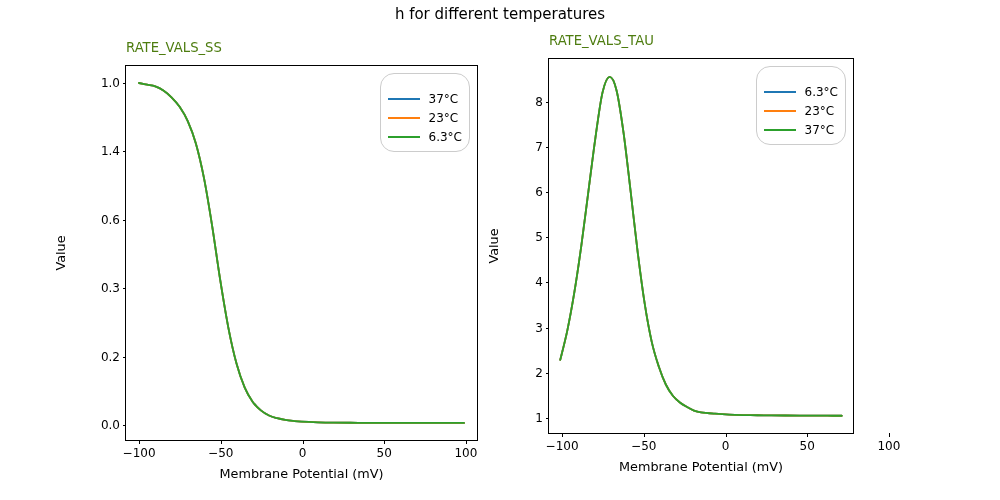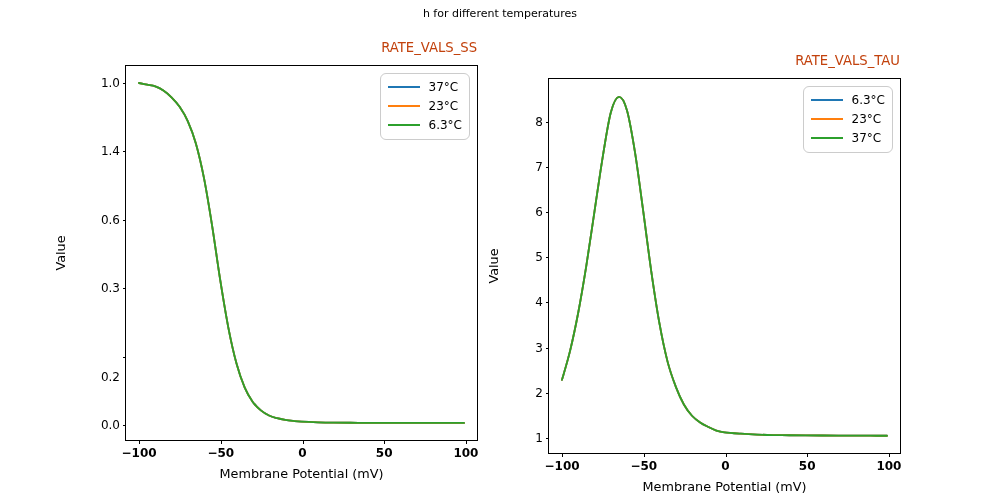--- a/index.html
+++ b/index.html
@@ -5,60 +5,60 @@
   html,body{margin:0;padding:0;}
   body{
     width:1000px;height:500px;background:#ffffff;
     font-family:"DejaVu Sans","Liberation Sans",sans-serif;
     overflow:hidden;
   }
   .figure{position:relative;width:1000px;height:500px;background:#ffffff;}
 
   .suptitle{
     position:absolute;top:4px;left:0;width:1000px;text-align:center;
-    font-size:11px;color:#000000;line-height:20px;
+    font-size:15px;color:#000000;line-height:20px;
   }
 
   .axes{position:absolute;box-sizing:border-box;border:1px solid #000000;background:#ffffff;}
   #axes-left{left:125px;top:65px;width:353px;height:376px;}
-  #axes-right{left:548px;top:78px;width:353px;height:376px;}
+  #axes-right{left:548px;top:58px;width:306px;height:376px;}
 
   .axes-title{
-    position:absolute;left:0;width:100%;top:-26px;text-align:right;
-    font-size:13.2px;color:#c2410c;
+    position:absolute;left:0;width:100%;top:-26px;text-align:left;
+    font-size:13.2px;color:#4d7c0f;
   }
 
   .plot-svg{position:absolute;left:0;top:0;width:100%;height:100%;display:block;}
 
   
   .tick{position:absolute;background:#000000;}
   .tick.x{width:1px;height:3.5px;top:100%;}
   .tick.y{height:1px;width:3.5px;left:-3.5px;}
 
   .ticklabel{position:absolute;font-size:12px;color:#000000;white-space:nowrap;}
-  .ticklabel.x{top:calc(100% + 6px);transform:translateX(-50%);text-align:center;font-weight:bold;}
+  .ticklabel.x{top:calc(100% + 6px);transform:translateX(-50%);text-align:center;}
   .ticklabel.y{right:calc(100% + 6px);transform:translateY(-50%);text-align:right;}
 
   .axis-label-x{
     position:absolute;left:0;width:100%;top:calc(100% + 26px);
     text-align:center;font-size:12.8px;color:#000000;
   }
   .axis-label-y{
     position:absolute;font-size:12.8px;color:#000000;white-space:nowrap;
     transform-origin:50% 50%;
   }
   #ylabel-left{left:-66px;top:50%;transform:translate(-50%,-50%) rotate(-90deg);}
   #ylabel-right{left:-56px;top:50%;transform:translate(-50%,-50%) rotate(-90deg);}
 
   
   .legend{
     position:absolute;top:7px;right:7px;
     box-sizing:border-box;
-    border:1px solid #cccccc;border-radius:6px;background:#ffffff;
-    padding:3px 7px 5px 7px;
+    border:1px solid #cccccc;border-radius:14px;background:#ffffff;
+    padding:15px 7px 5px 7px;
   }
   .legend-row{display:flex;align-items:center;height:19px;}
   .legend-swatch{width:32px;height:0;border-top:2px solid #000;margin-right:9px;}
   .legend-text{font-size:12px;color:#000000;white-space:nowrap;}
 </style>
 </head>
 <body>
 
 <div class="figure">
 
@@ -93,21 +93,21 @@
       <div class="ticklabel x" style="left: 94.787px;">−50</div>
       <div class="tick x" style="left: 176.5px;"></div>
       <div class="ticklabel x" style="left: 176.5px;">0</div>
       <div class="tick x" style="left: 258.213px;"></div>
       <div class="ticklabel x" style="left: 258.213px;">50</div>
       <div class="tick x" style="left: 339.926px;"></div>
       <div class="ticklabel x" style="left: 339.926px;">100</div>
       <div class="tick y" style="top: 358.909px;"></div>
       <div class="ticklabel y" style="top: 358.909px;">0.0</div>
       <div class="tick y" style="top: 290.545px;"></div>
-      <div class="ticklabel y" style="top: 290.545px; margin-top: 20px;">0.2</div>
+      <div class="ticklabel y" style="top: 290.545px;">0.2</div>
       <div class="tick y" style="top: 222.182px;"></div>
       <div class="ticklabel y" style="top: 222.182px;">0.3</div>
       <div class="tick y" style="top: 153.818px;"></div>
       <div class="ticklabel y" style="top: 153.818px; margin-left: 12px;">0.6</div>
       <div class="tick y" style="top: 85.4545px;"></div>
       <div class="ticklabel y" style="top: 85.4545px;">1.4</div>
       <div class="tick y" style="top: 17.0909px;"></div>
       <div class="ticklabel y" style="top: 17.0909px;">1.0</div>
     </div>
 

